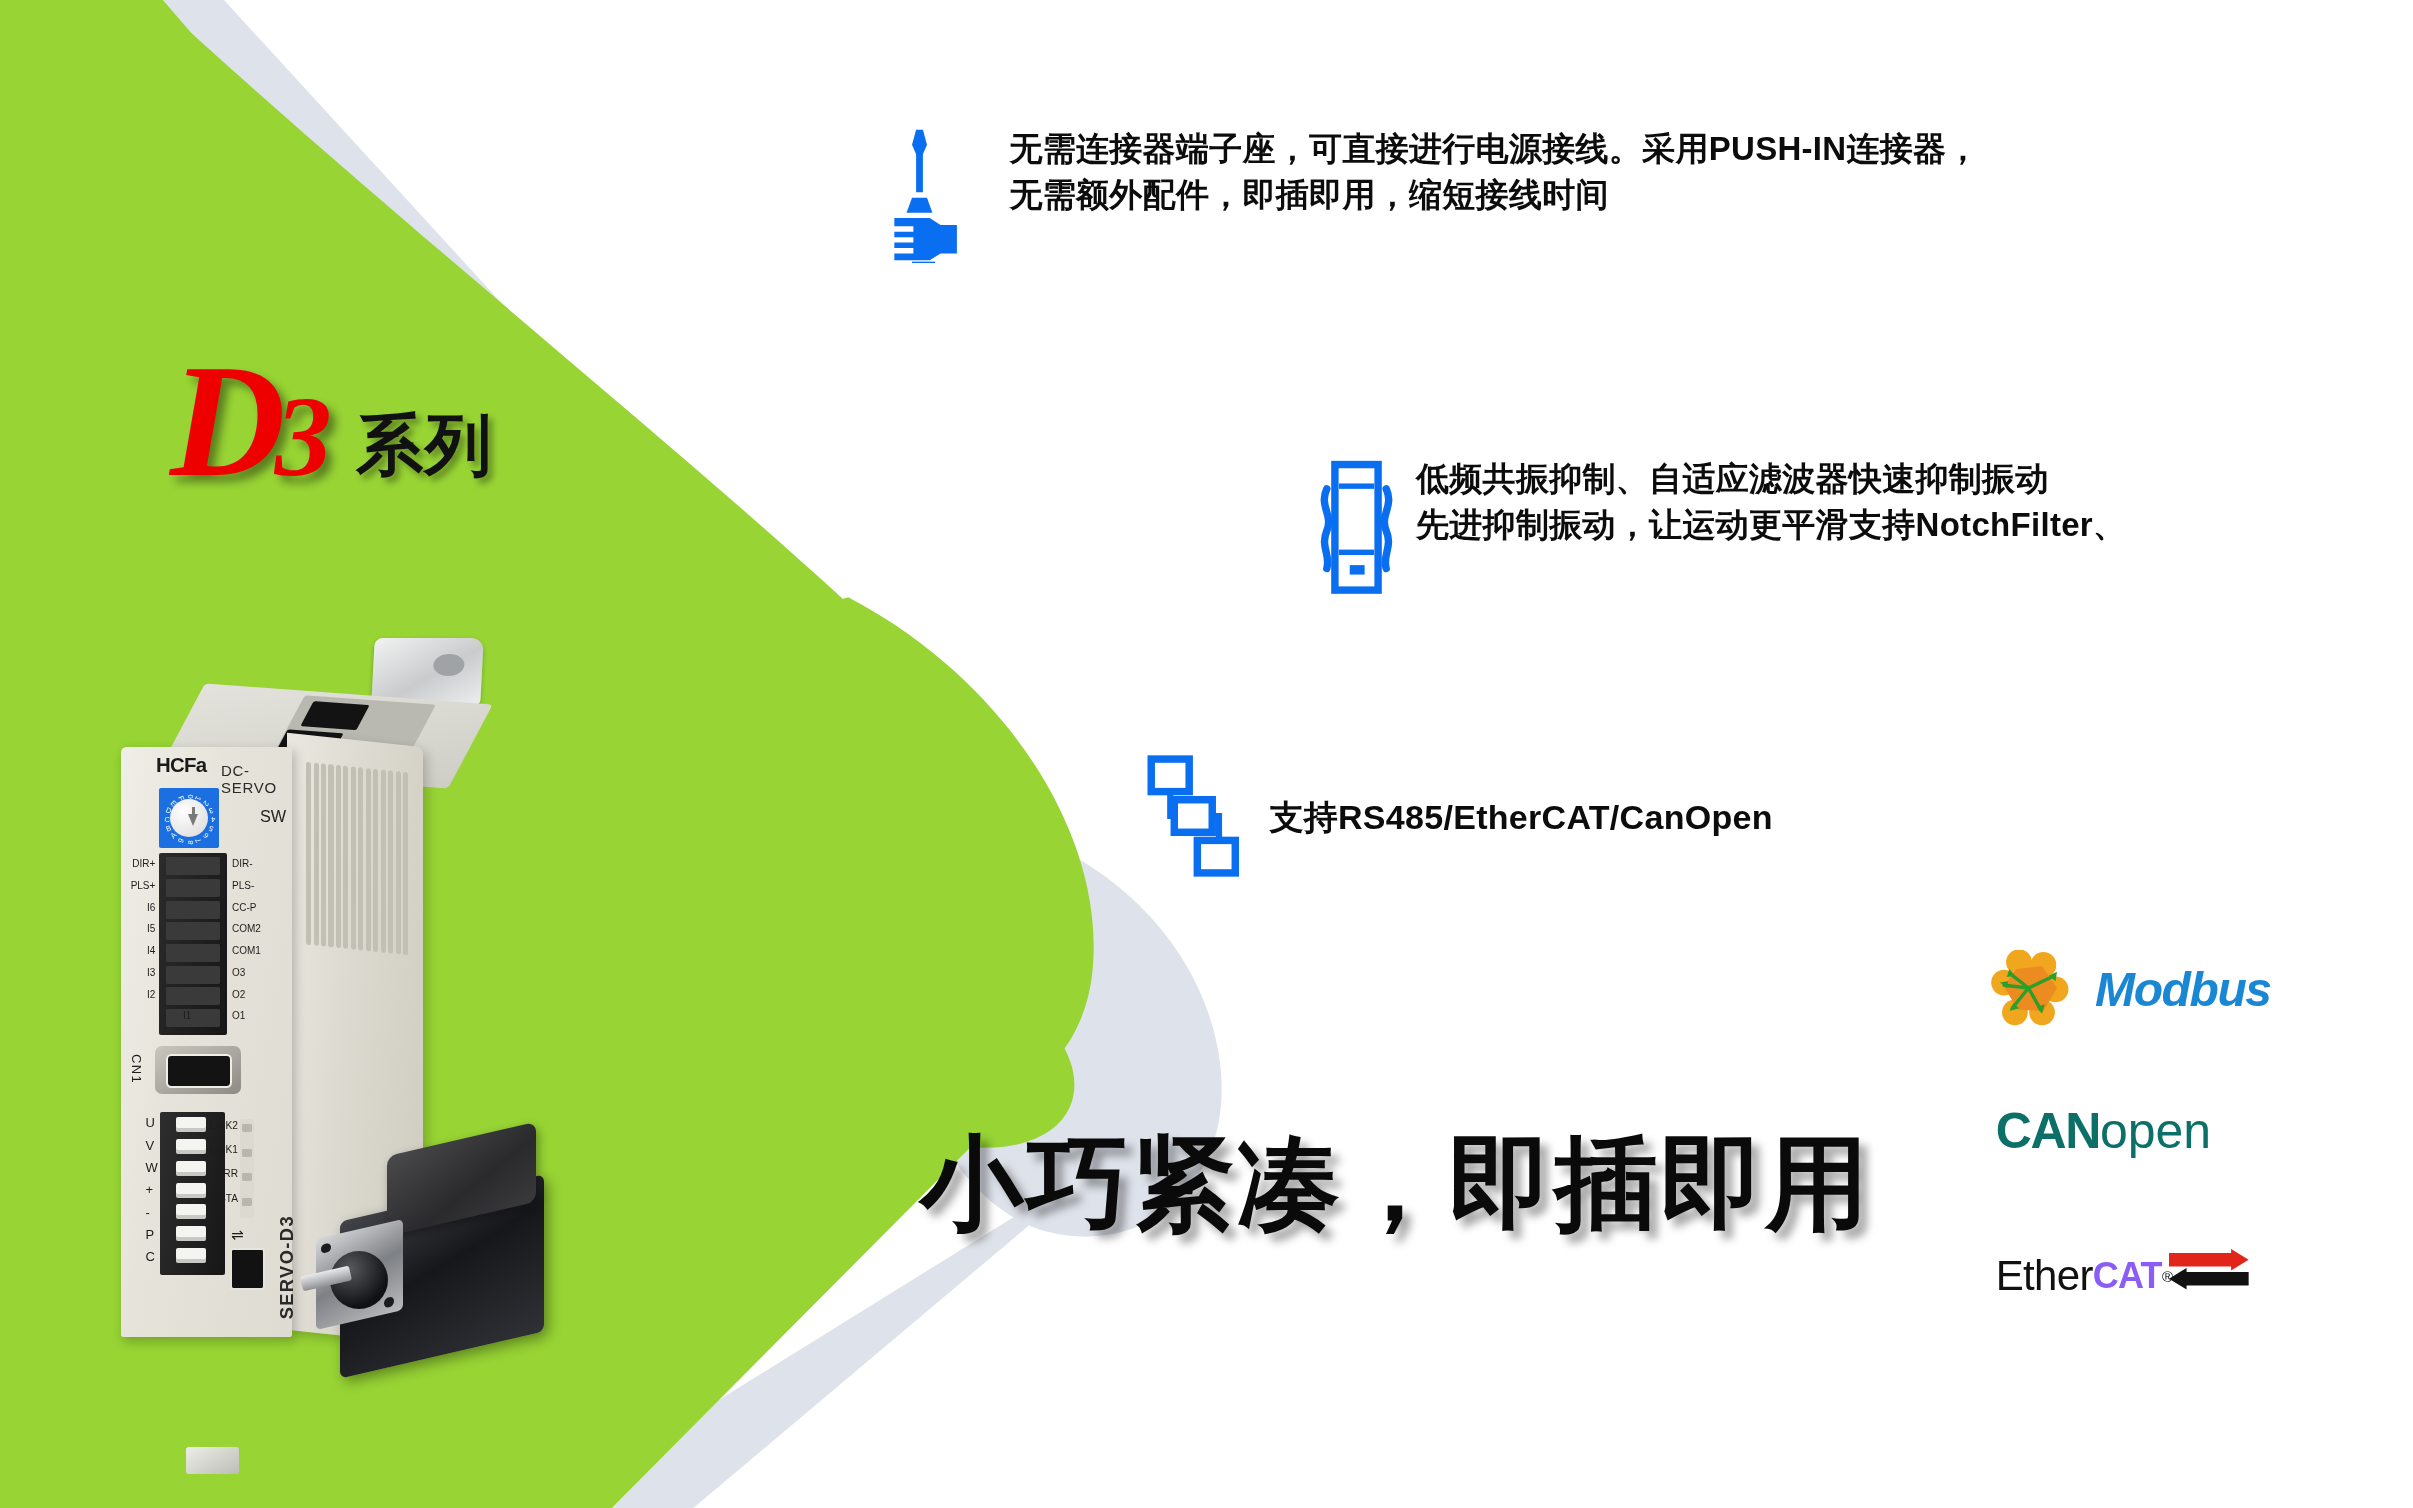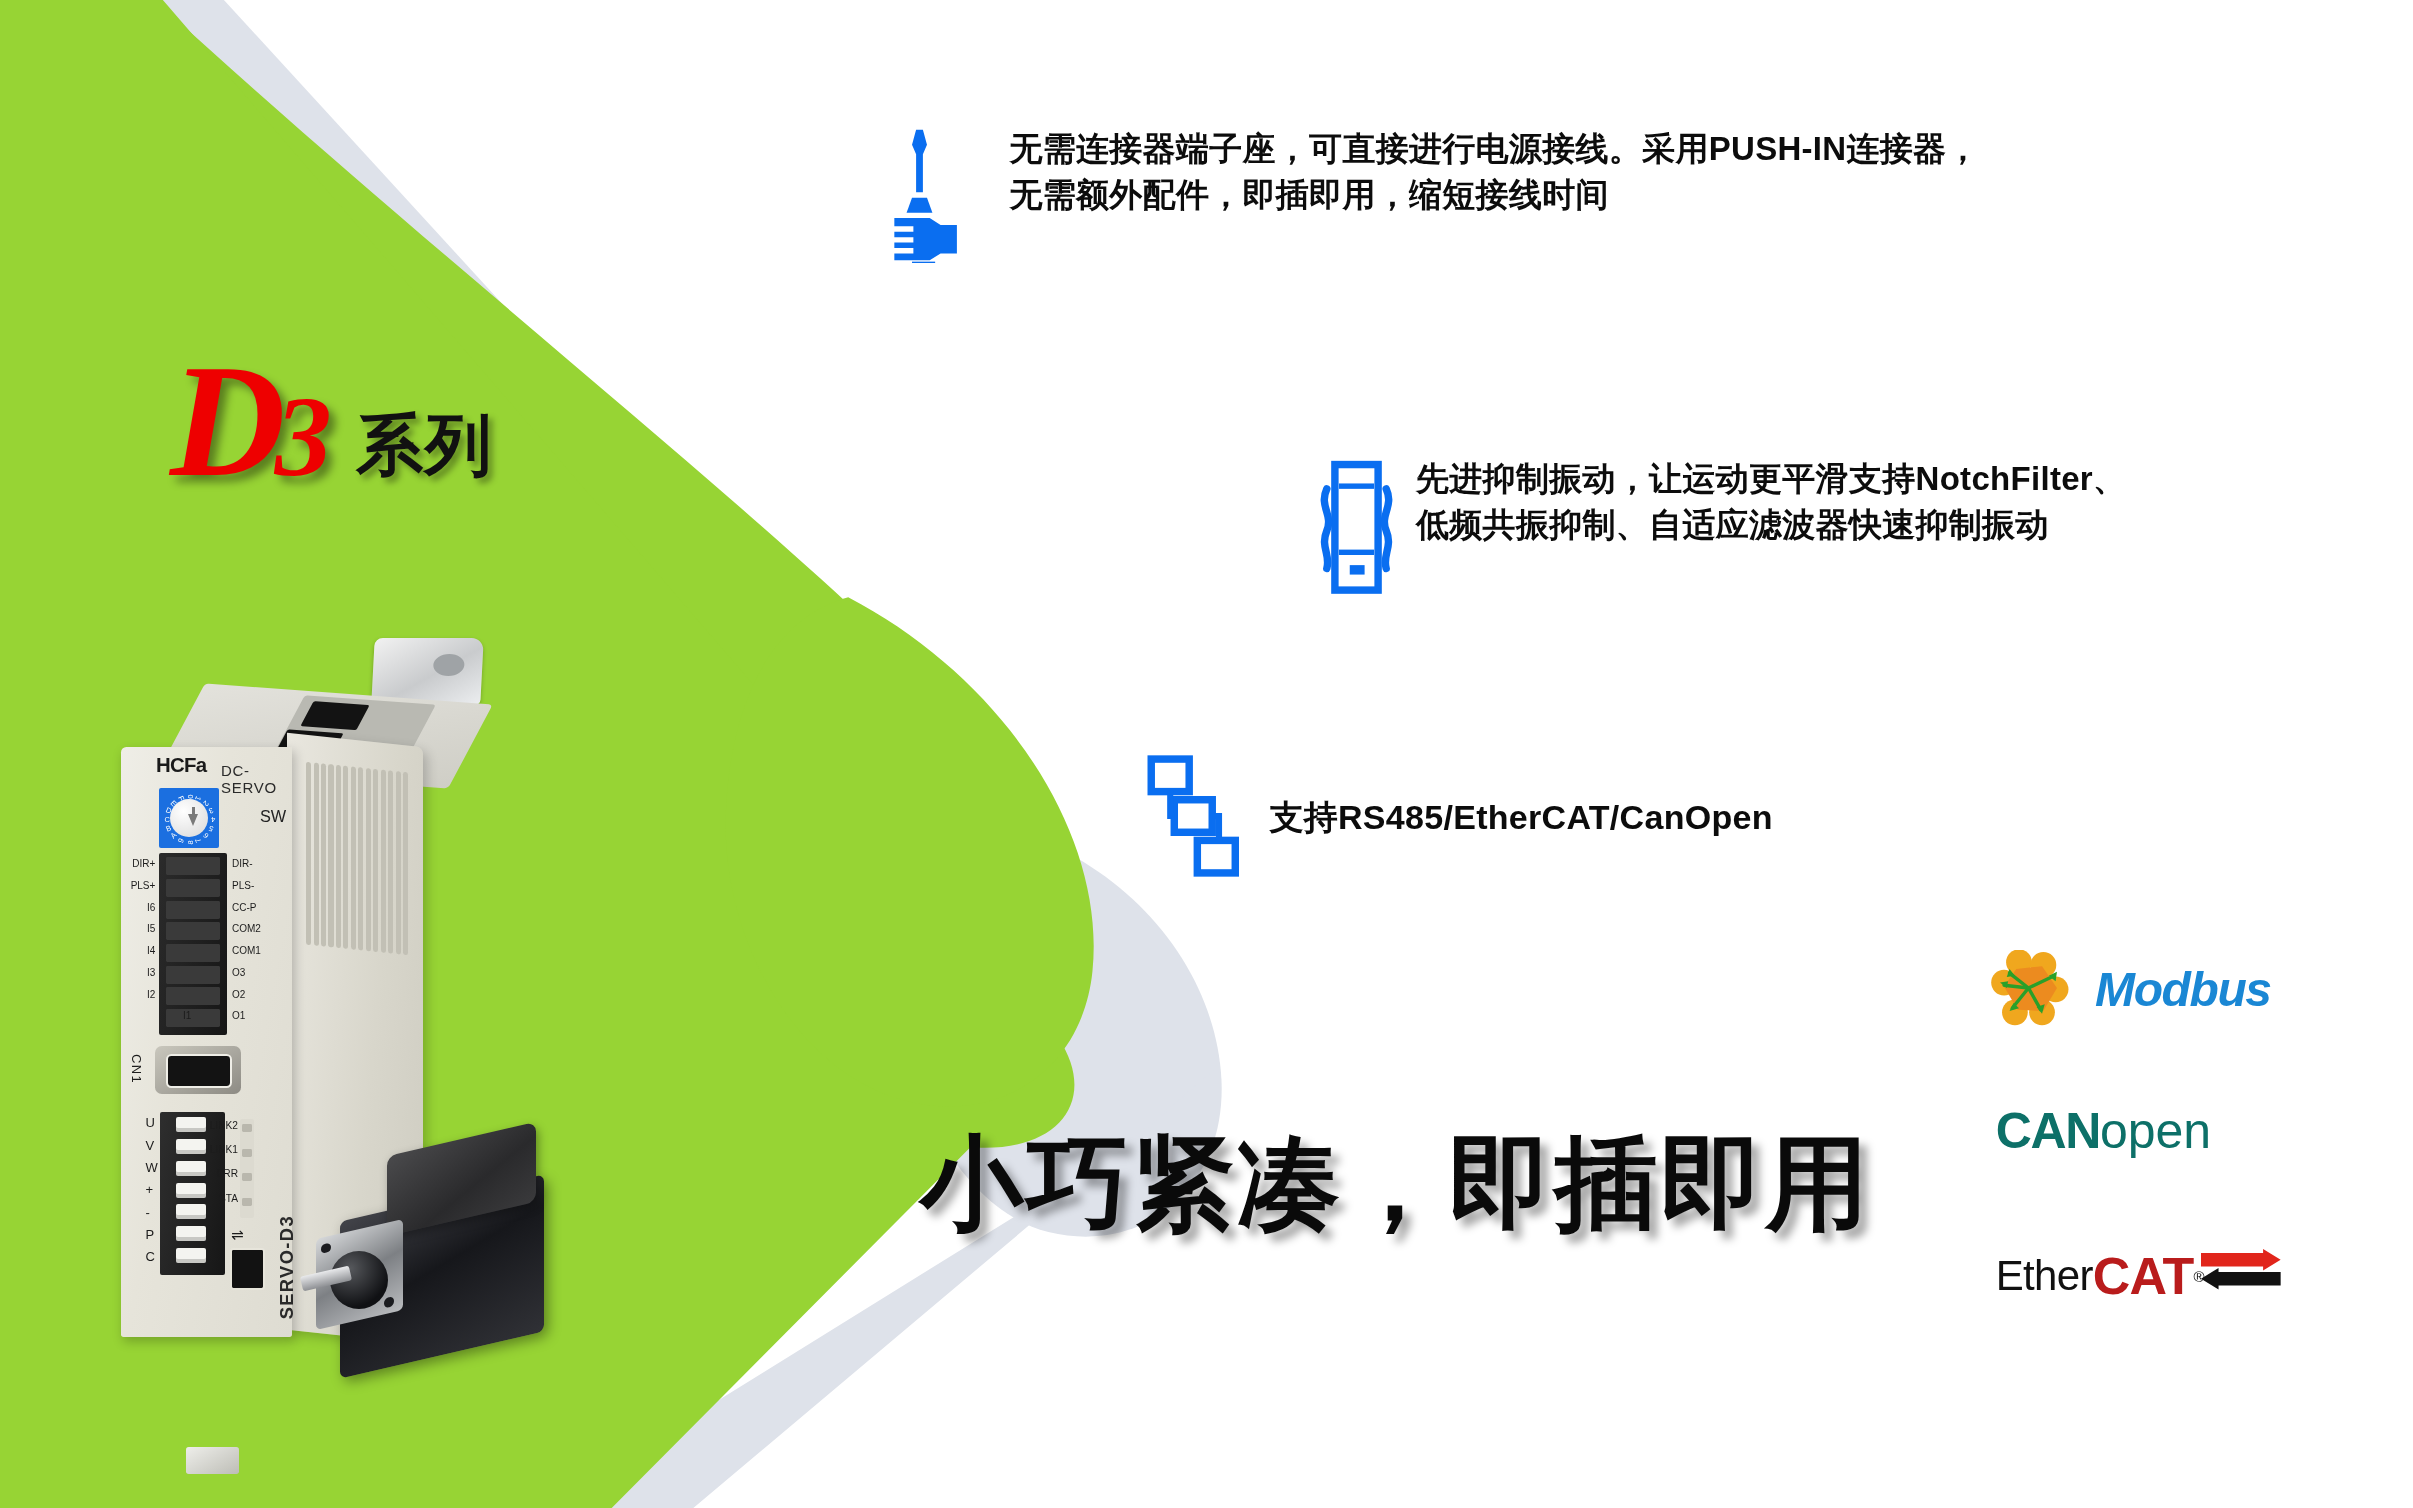--- a/index.html
+++ b/index.html
@@ -220,22 +220,22 @@
   }
   .canopen-open{
     font-family:"Liberation Sans",sans-serif;font-weight:300;font-size:50px;
     color:#0d7068;letter-spacing:0px;line-height:1;
   }
   .ethercat-ether{
     font-family:"Liberation Sans",sans-serif;font-weight:400;font-size:42px;
     color:#111111;letter-spacing:-0.7px;line-height:1;
   }
   .ethercat-cat{
-    font-family:"Liberation Sans",sans-serif;font-weight:800;font-size:52px;
-    color:#b91c1c;letter-spacing:-0.7px;line-height:1;text-align:right;
+    font-family:"Liberation Sans",sans-serif;font-weight:800;font-size:36px;
+    color:#8b5cf6;letter-spacing:-0.7px;line-height:1;text-align:right;
   }
   .ethercat-r{font-size:15px;color:#111;vertical-align:super;}
   .ethercat-arrows{position:relative;width:81px;height:54px;margin-left:-4.1px;}
 </style>
 </head>
 <body>
 
 <div id="bg-layer">
   <svg id="bg-svg" viewBox="0 0 3556 2223" preserveAspectRatio="none">
 
@@ -452,22 +452,22 @@
       <svg width="81" height="136" viewBox="0 0 120 200">
         <rect x="28" y="6" width="64" height="186" fill="none" stroke="#0a6ef0" stroke-width="11"></rect>
         <rect x="34" y="34" width="52" height="8" fill="#0a6ef0"></rect>
         <rect x="34" y="132" width="52" height="8" fill="#0a6ef0"></rect>
         <rect x="50" y="155" width="22" height="14" fill="#0a6ef0"></rect>
         <path d="M16 42 C4 68 26 80 16 104 C6 128 22 140 16 160" fill="none" stroke="#0a6ef0" stroke-width="11" stroke-linecap="round"></path>
         <path d="M104 42 C116 68 94 80 104 104 C114 128 98 140 104 160" fill="none" stroke="#0a6ef0" stroke-width="11" stroke-linecap="round"></path>
       </svg>
     </div>
     <div class="feature-text">
+      <span class="line">低频共振抑制、自适应滤波器快速抑制振动</span>
       <span class="line">先进抑制振动，让运动更平滑支持NotchFilter、</span>
-      <span class="line">低频共振抑制、自适应滤波器快速抑制振动</span>
     </div>
   </div>
 
   <div class="feature" id="feature-3">
     <div class="feature-icon">
       <svg width="102" height="122" viewBox="0 0 150 180">
         <rect x="6" y="6" width="56" height="48" fill="none" stroke="#0a6ef0" stroke-width="11"></rect>
         <rect x="40" y="66" width="56" height="48" fill="none" stroke="#0a6ef0" stroke-width="11"></rect>
         <rect x="74" y="126" width="56" height="48" fill="none" stroke="#0a6ef0" stroke-width="11"></rect>
         <path d="M34 54 L34 90 L40 90" fill="none" stroke="#0a6ef0" stroke-width="9"></path>

